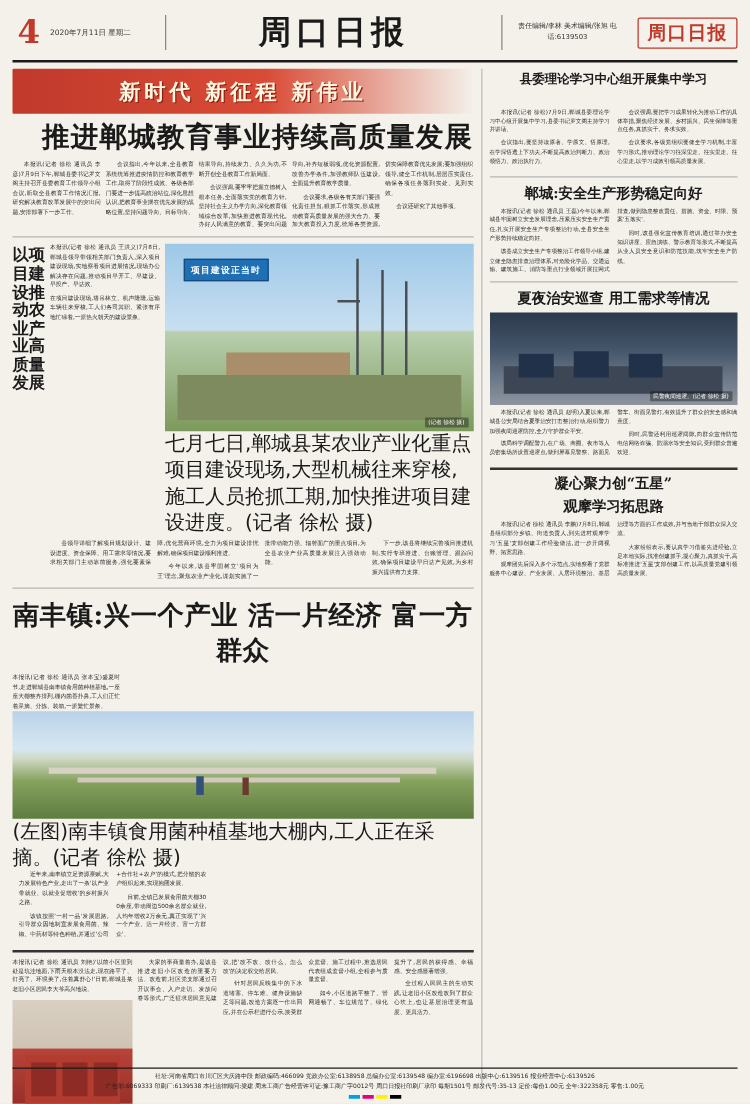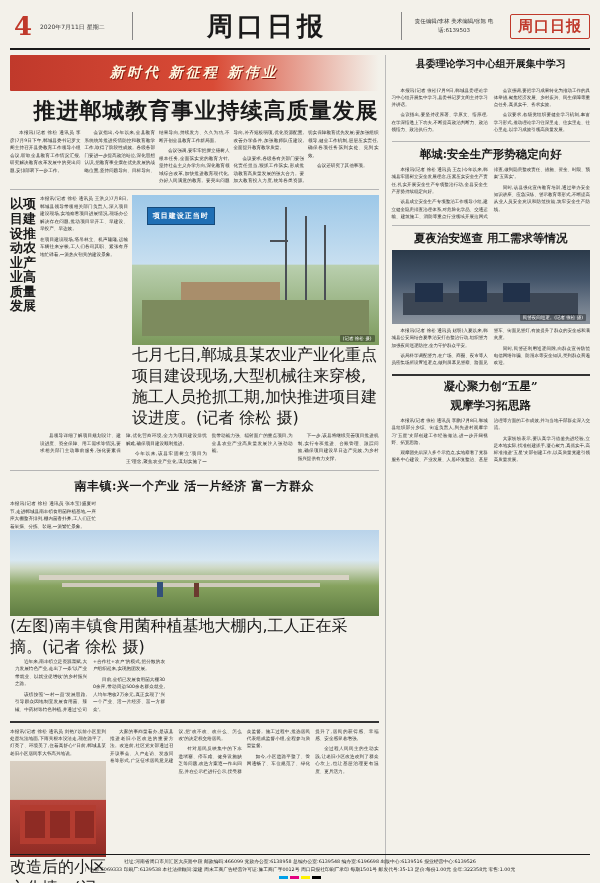--- a/index.html
+++ b/index.html
@@ -50,23 +50,22 @@
   .col-right{width:208px;padding-left:6px;box-sizing:border-box;}
 
   
   .banner{
     height:36px;margin-bottom:4px;
     background:linear-gradient(90deg,#c0392b 0%,#d94b36 55%,#f3f1ea 100%);
     display:flex;align-items:center;justify-content:center;
     border-radius:1px;
   }
   .banner span{
-    color:#fff7e0;font-size:14px;font-weight:bold;letter-spacing:3px;
-    font-family:"DejaVu Serif","Liberation Serif",serif;
-    font-style:italic;
+    color:#fff7e0;font-size:17px;font-weight:bold;letter-spacing:3px;
+    font-family:"DejaVu Serif","Liberation Serif",serif;
     text-shadow:1px 1px 0 #8b1f13;
   }
   .headline-main{
     text-align:right;font-size:22px;font-weight:bold;letter-spacing:1px;
     font-family:"DejaVu Serif","Liberation Serif",serif;
     margin:6px 0 6px 0;line-height:1.2;
   }
   
   .body-text{
     font-size:4.6px;line-height:1.62;text-align:justify;color:#2b2b2b;
@@ -104,21 +103,21 @@
   .ph-label{
     position:absolute;right:4px;bottom:3px;color:#fff;font-size:4.5px;
     background:rgba(0,0,0,.35);padding:1px 3px;border-radius:1px;
   }
 
   
   .sec-head{
     text-align:center;font-weight:bold;
     font-family:"DejaVu Serif","Liberation Serif",serif;
   }
-  .sec-head.big{font-size:12px;letter-spacing:.5px;margin:7px 0 5px 0;}
+  .sec-head.big{font-size:21px;letter-spacing:.5px;margin:7px 0 5px 0;}
   .sec-head.r1{font-size:10px;line-height:1.35;margin:2px 0 16px 0;}
   .sec-head.r2{font-size:11.5px;margin:4px 0 4px 0;}
   .rule{border-top:1px solid #b5b5b5;margin:5px 0;}
   .rule-thick{border-top:2px solid #333;margin:6px 0 5px 0;}
 
   
   .footer{
     position:absolute;left:10px;right:10px;bottom:4px;
     border-top:1px solid #1a1a1a;padding-top:3px;
     font-size:4.8px;line-height:1.7;color:#222;text-align:center;

